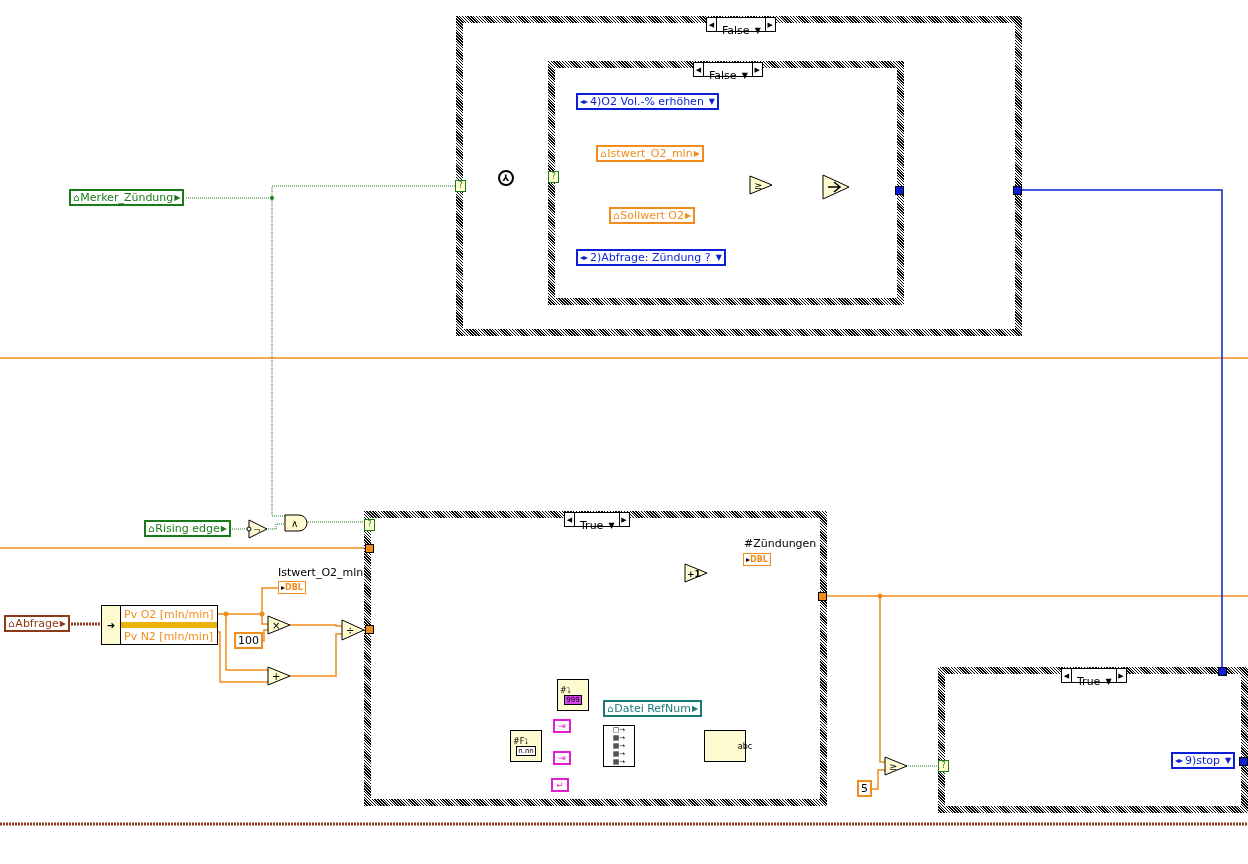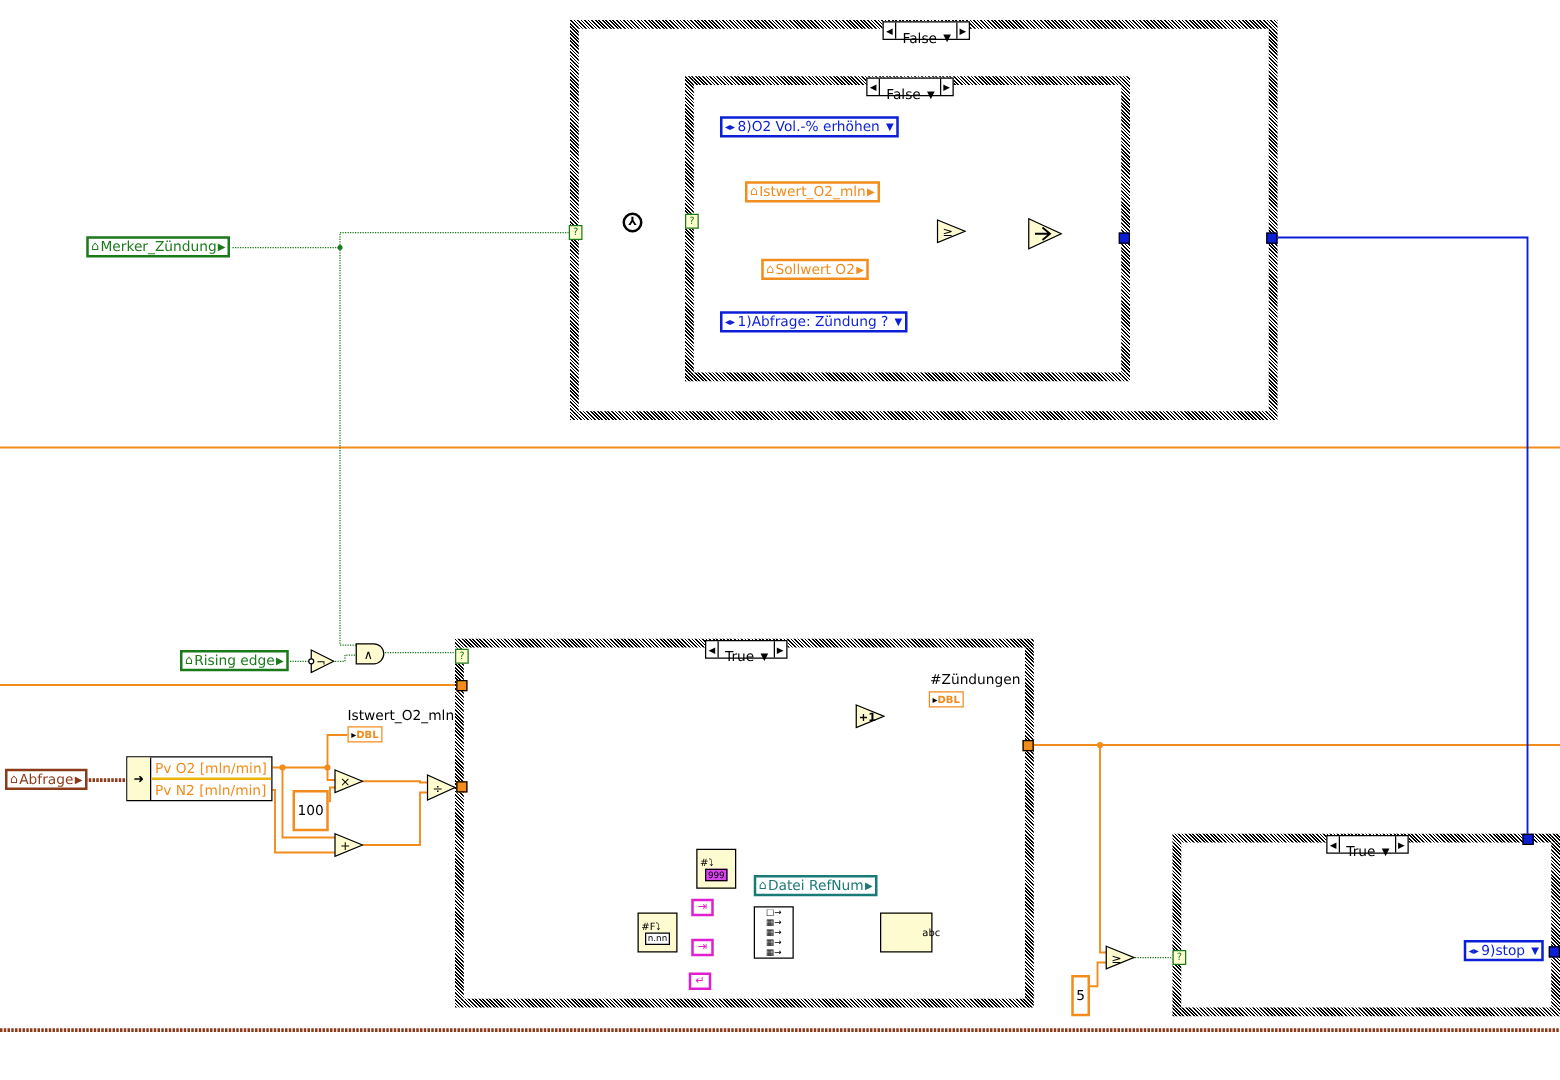--- a/index.html
+++ b/index.html
@@ -18,36 +18,36 @@
   .selector .dd { font-size:8px; }
   .ctl { position:absolute; height:17px; box-sizing:border-box; border:2px solid;
          display:flex; align-items:center; padding:0 2px; font-size:11px; background:#fff; white-space:nowrap; }
   .ctl.green { border-color:#1a7a1a; color:#1a7a1a; }
   .ctl.orange { border-color:#f28c1d; color:#f28c1d; }
   .ctl.brown { border-color:#8b3a1a; color:#8b3a1a; }
   .ctl.teal { border-color:#1a7a78; color:#1a7a78; }
   .ctl.blue { border-color:#0a1fd6; color:#0a1fd6; }
   .home { font-size:10px; margin-right:1px; color:inherit; }
   .tri { font-size:8px; margin-left:1px; }
-  .num { position:absolute; height:33px; border:2px solid #f28c1d; box-sizing:border-box; color:#000;
+  .num { position:absolute; height:17px; border:2px solid #f28c1d; box-sizing:border-box; color:#000;
          font-size:11px; display:flex; align-items:center; padding:0 2px; background:#fff; }
   .label { position:absolute; font-size:11px; color:#000; white-space:nowrap; }
   .ind { position:absolute; height:13px; border:1px solid #f28c1d; box-sizing:border-box;
          color:#f28c1d; font-size:8px; font-weight:bold; display:flex; align-items:center; padding:0 2px; background:#fff; }
   .term { position:absolute; width:9px; height:10px; border:1px solid #1a7a1a; background:#ffffd0;
           color:#1a7a1a; font-size:8px; line-height:10px; text-align:center; }
   .tunnel { position:absolute; width:9px; height:9px; border:1px solid #000; box-sizing:border-box; }
   .node { position:absolute; background:#fffbd0; border:1px solid #000; box-sizing:border-box;
           display:flex; align-items:center; justify-content:center; font-size:8px; }
   .unbundle { position:absolute; border:1px solid #000; background:#fff; display:flex; box-sizing:border-box; }
   .unbundle .head { width:18px; background:#fffbd0; border-right:1px solid #000; display:flex;
                     align-items:center; justify-content:center; font-size:10px; }
   .unbundle .rows { display:flex; flex-direction:column; }
   .unbundle .row { height:16px; padding:0 3px; font-size:11px; color:#f28c1d; display:flex; align-items:center; white-space:nowrap; }
-  .unbundle .row + .row { border-top:2px solid #eab308; }
+  .unbundle .row + .row { border-top:6px solid #eab308; }
   .strc { position:absolute; width:18px; height:14px; border:2px solid #e020d0; box-sizing:border-box;
           color:#e020d0; font-size:9px; display:flex; align-items:center; justify-content:center; background:#fff; }
 </style>
 </head>
 <body>
 
 <svg id="wires" xmlns="http://www.w3.org/2000/svg">
 
   <line x1="0" y1="358" x2="1248" y2="358" stroke="#f28c1d" stroke-width="1.5"></line>
   <line x1="0" y1="548" x2="370" y2="548" stroke="#f28c1d" stroke-width="1.5"></line>
@@ -123,36 +123,36 @@
       <span class="dd">▼</span>
     </span>
   <span class="arr r">▶</span>
 </div>
 <div class="term" style="left:548px;top:171px;">?</div>
 
 <div style="position:absolute;left:498px;top:170px;width:12px;height:12px;border:2px solid #000;border-radius:50%;font-size:9px;line-height:12px;text-align:center;font-weight:bold;background:#fff;">⅄</div>
 
 <div class="ctl blue" style="left:576px;top:93px;">
   <span style="font-size:8px;margin-right:2px;">◂▸</span>
-    <span>8)O2 Vol.-% erhöhen</span>
+    <span>4)O2 Vol.-% erhöhen</span>
     <span class="tri" style="margin-left:5px;">▼</span>
 </div>
 <div class="ctl orange" style="left:596px;top:145px;">
   <span class="home">⌂</span>
     <span>Istwert_O2_mln</span>
     <span class="tri">▶</span>
 </div>
 <div class="ctl orange" style="left:609px;top:207px;">
   <span class="home">⌂</span>
     <span>Sollwert O2</span>
     <span class="tri">▶</span>
 </div>
 <div class="ctl blue" style="left:576px;top:249px;">
   <span style="font-size:8px;margin-right:2px;">◂▸</span>
-    <span>1)Abfrage: Zündung ?</span>
+    <span>2)Abfrage: Zündung ?</span>
     <span class="tri" style="margin-left:5px;">▼</span>
 </div>
 <svg style="position:absolute;left:749px;top:175px;" width="24" height="20">
   <polygon points="1,1 23,10 1,19" fill="#fffbd0" stroke="#000"></polygon>
   <text x="5" y="14" font-size="10" fill="#000">≥</text>
 </svg>
 <svg style="position:absolute;left:822px;top:174px;" width="28" height="26">
   <polygon points="1,1 27,13 1,25" fill="#fffbd0" stroke="#000"></polygon>
   <path d="M6,13 L18,13 M12,8 L18,13 L12,18" stroke="#000" fill="none" stroke-width="1.5"></path>
 </svg>

